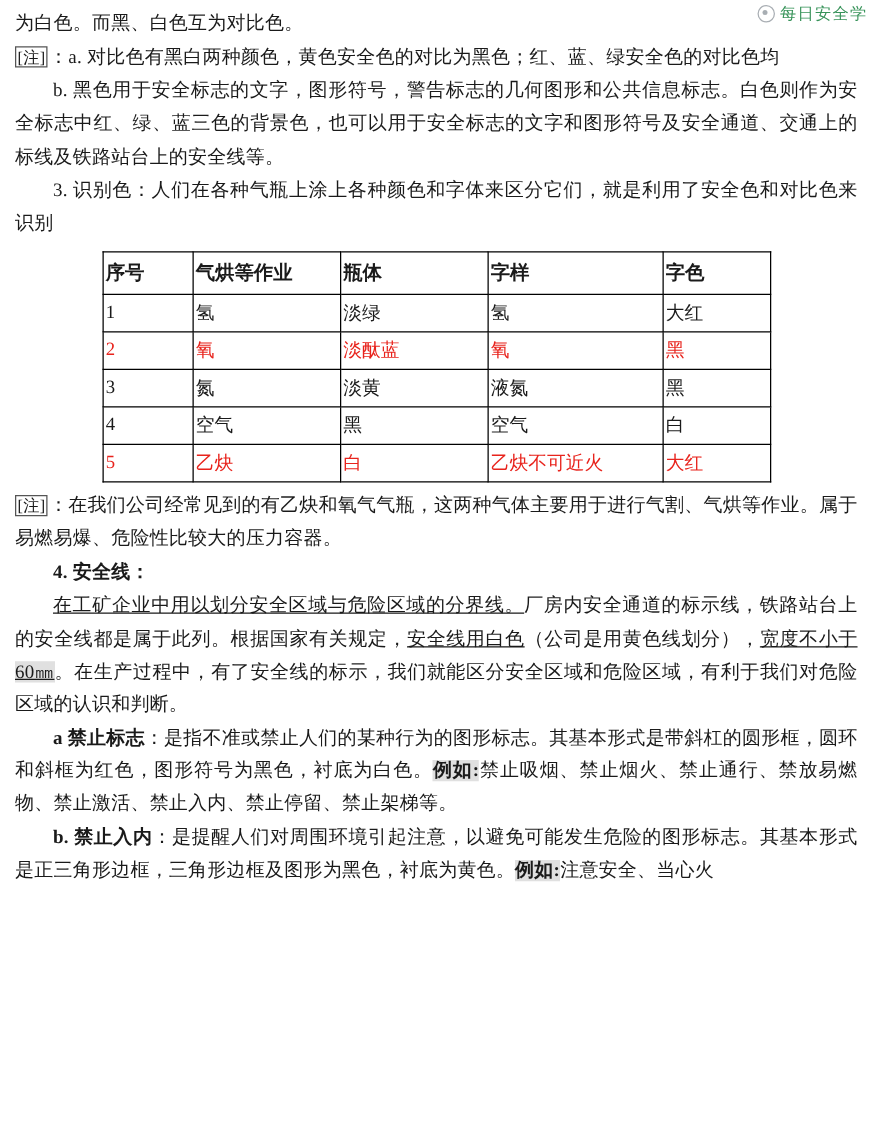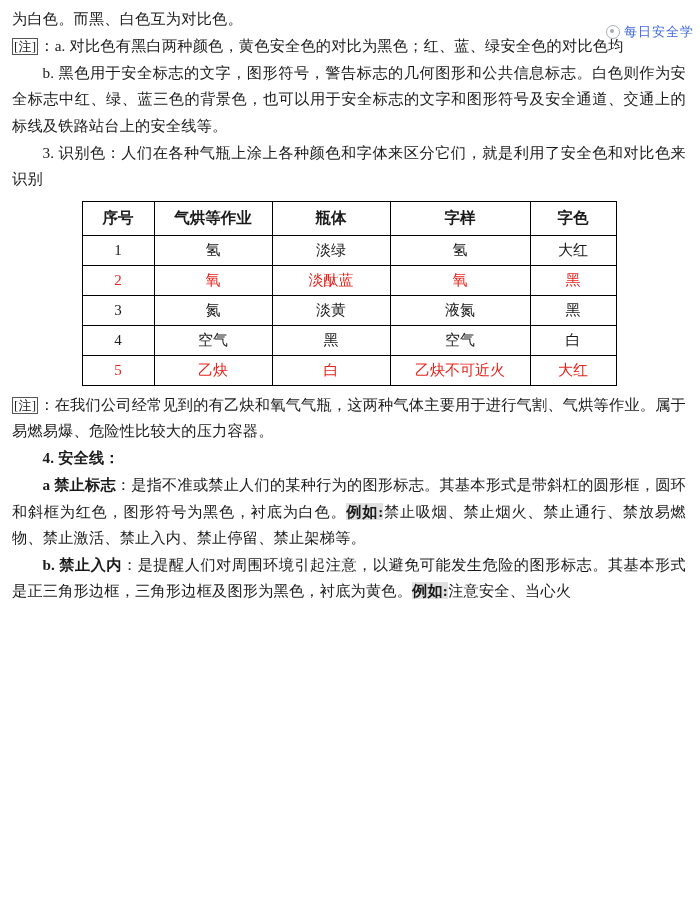--- a/index.html
+++ b/index.html
@@ -20,28 +20,27 @@
     width: 700px;
     height: 897px;
     padding: 0;
     box-sizing: border-box;
   }
   .watermark {
     position: absolute;
     top: 2px;
     right: 6px;
     font-size: 13px;
-    color: #1d4ed8;
+    color: #15803d;
     letter-spacing: 1px;
     font-family: "Liberation Sans", sans-serif;
     display: flex;
     align-items: center;
     gap: 4px;
     opacity: .85;
-    margin-top: 21px;
   }
   .wm-circle {
     display: inline-block;
     width: 12px;
     height: 12px;
     border-radius: 50%;
     border: 1px solid #9aa0a6;
     position: relative;
   }
   .wm-circle::after {
@@ -77,21 +76,21 @@
     margin-right: 1px;
   }
   table.gas {
     border-collapse: collapse;
     margin: 9px auto 6px auto;
     width: 534px;
     table-layout: fixed;
   }
   table.gas th, table.gas td {
     border: 1px solid #000;
-    text-align: center;
+    text-align: left;
     font-size: 15px;
     height: 29px;
     padding: 0 2px;
   }
   table.gas th {
     font-weight: bold;
     font-size: 15.5px;
     height: 33px;
   }
   td.red, th.red { color: #e8231c; }
@@ -174,20 +173,21 @@
           <td class="red">白</td>
           <td class="red">乙炔不可近火</td>
           <td class="red">大红</td>
         </tr>
       </tbody>
     </table>
 
     <p><span class="note-tag">[注]</span><span>：在我们公司经常见到的有乙炔和氧气气瓶，这两种气体主要用于进行气割、气烘等作业。属于易燃易爆、危险性比较大的压力容器。</span></p>
 
     <p class="indent sec-title">4. 安全线：</p>
+    <p class="indent"><span class="u">在工矿企业中用以划分安全区域与危险区域的分界线。</span><span>厂房内安全通道的标示线，铁路站台上的安全线都是属于此列。根据国家有关规定，</span><span class="u">安全线用白色</span><span>（公司是用黄色线划分），</span><span class="u">宽度不小于</span><span class="u hl">60㎜</span><span>。在生产过程中，有了安全线的标示，我们就能区分安全区域和危险区域，有利于我们对危险区域的认识和判断。</span></p>
 
 
 
     <p class="indent"><span class="b">a 禁止标志</span><span>：是指不准或禁止人们的某种行为的图形标志。其基本形式是带斜杠的圆形框，圆环和斜框为红色，图形符号为黑色，衬底为白色。</span><span class="b hl">例如:</span><span>禁止吸烟、禁止烟火、禁止通行、禁放易燃物、禁止激活、禁止入内、禁止停留、禁止架梯等。</span></p>
 
     <p class="indent"><span class="b">b. 禁止入内</span><span>：是提醒人们对周围环境引起注意，以避免可能发生危险的图形标志。其基本形式是正三角形边框，三角形边框及图形为黑色，衬底为黄色。</span><span class="b hl">例如:</span><span>注意安全、当心火</span></p>
 
   </div>
 </div>
 

